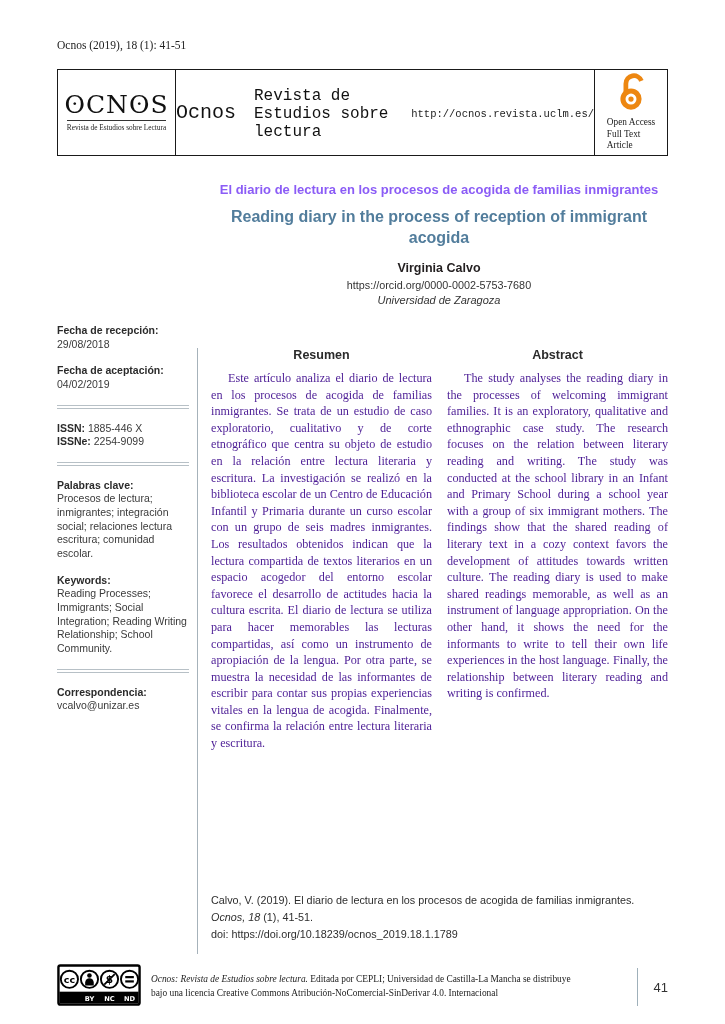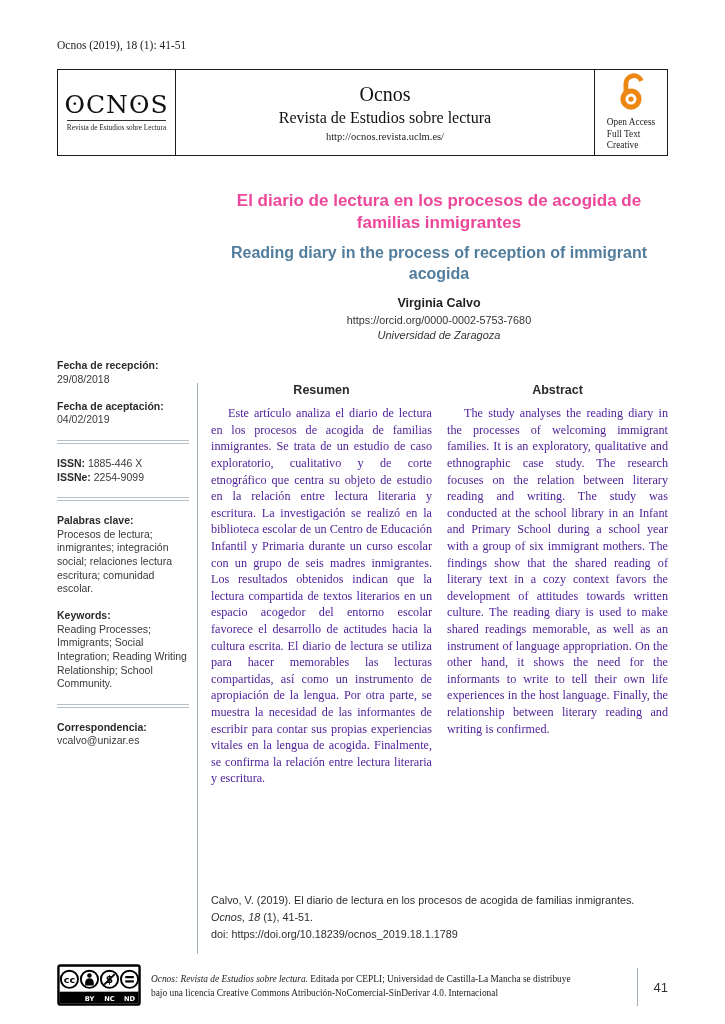--- a/index.html
+++ b/index.html
@@ -11,29 +11,29 @@
     font-family:"Liberation Sans", sans-serif; color:#231f20;
     position:relative; overflow:hidden;
   }
   
   .meta { font-family:"Liberation Serif", serif; font-size:11.5px; line-height:1.35; color:#222; margin-bottom:15px; }
   
   .header-band { display:flex; border:1.5px solid #1a1a1a; height:87px; }
   .cell-logo { width:118px; border-right:1.5px solid #1a1a1a; display:flex; flex-direction:column; justify-content:center; align-items:center; padding:4px 6px; }
   .logo-word { font-family:"DejaVu Serif","DejaVu Sans",serif; font-size:25px; letter-spacing:1px; color:#111; line-height:1; }
   .logo-sub { font-family:"Liberation Serif", serif; font-size:7.3px; color:#222; border-top:1px solid #333; margin-top:3px; padding-top:2px; white-space:nowrap; }
-  .cell-center { flex:1; display:flex; flex-direction:column; justify-content:center; align-items:center; font-family:Liberation Serif, serif; }
+  .cell-center { flex:1; display:flex; flex-direction:row; justify-content:center; align-items:center; font-family:Liberation Mono, monospace;gap:18px; }
   .jtitle { font-size:20px; color:#111; }
   .jsub { font-size:16px; margin-top:3px; color:#111; }
   .jurl { font-size:10.5px; margin-top:4px; color:#222; text-decoration:none; }
   .cell-oa { width:73px; border-left:1.5px solid #1a1a1a; display:flex; flex-direction:column; align-items:center; justify-content:center; padding:4px 2px; }
   .oa-text { font-family:"Liberation Serif", serif; font-size:9.3px; text-align:left; line-height:1.25; color:#222; margin-top:3px; }
   
   .titles { margin-left:153px; text-align:center; margin-top:26px; }
-  .title-es { font-size:17px; font-weight:bold; color:#ec4899; line-height:1.3; max-width:450px; margin:8px auto; }
+  .title-es { font-size:13px; font-weight:bold; color:#8b5cf6; line-height:1.3; max-width:450px; margin:0 auto; }
   .title-en { font-size:16px; font-weight:bold; line-height:1.3; max-width:420px; margin:9px auto 0 auto; }
   .author { font-size:12.5px; font-weight:bold; margin-top:12px; }
   .orcid { font-size:10.8px; margin-top:2px; color:#333; text-decoration:none; display:inline-block; }
   .affil { font-size:11px; font-style:italic; margin-top:1px; color:#333; }
   
   .lower { display:flex; margin-top:18px; flex:1; align-items:stretch; }
   .sidebar { width:140px; padding-right:8px; font-size:10.5px; line-height:1.3; color:#3a3a3a; }
   .sb-label { font-weight:bold; color:#2b2b2b; }
   .sb-group { margin-bottom:13px; }
   .sb-rule { border-top:1px solid #b7c0c6; border-bottom:1px solid #b7c0c6; height:4px; margin:11px 0 13px 0; }
@@ -78,21 +78,21 @@
       <span>
         <svg width="30" height="38" viewBox="0 0 40 52">
           <path d="M13 31 V16 A11 11 0 0 1 34.2 12" fill="none" stroke="#ed8711" stroke-width="6.5"></path>
           <circle cx="20" cy="37" r="11" fill="none" stroke="#ed8711" stroke-width="7"></circle>
           <circle cx="20" cy="37" r="3.6" fill="#ed8711"></circle>
         </svg>
       </span>
       <div class="oa-text">
         <div>Open Access</div>
         <div>Full Text</div>
-        <div>Creative</div>
+        <div>Article</div>
       </div>
     </div>
   </div>
 
   <div class="titles">
     <div class="title-es">El diario de lectura en los procesos de acogida de familias inmigrantes</div>
     <div class="title-en" style="color:#527d9c;">Reading diary in the process of reception of immigrant acogida</div>
     <div class="author">Virginia Calvo</div>
     <div><a class="orcid" href="#">https://orcid.org/0000-0002-5753-7680</a></div>
     <div class="affil">Universidad de Zaragoza</div>

